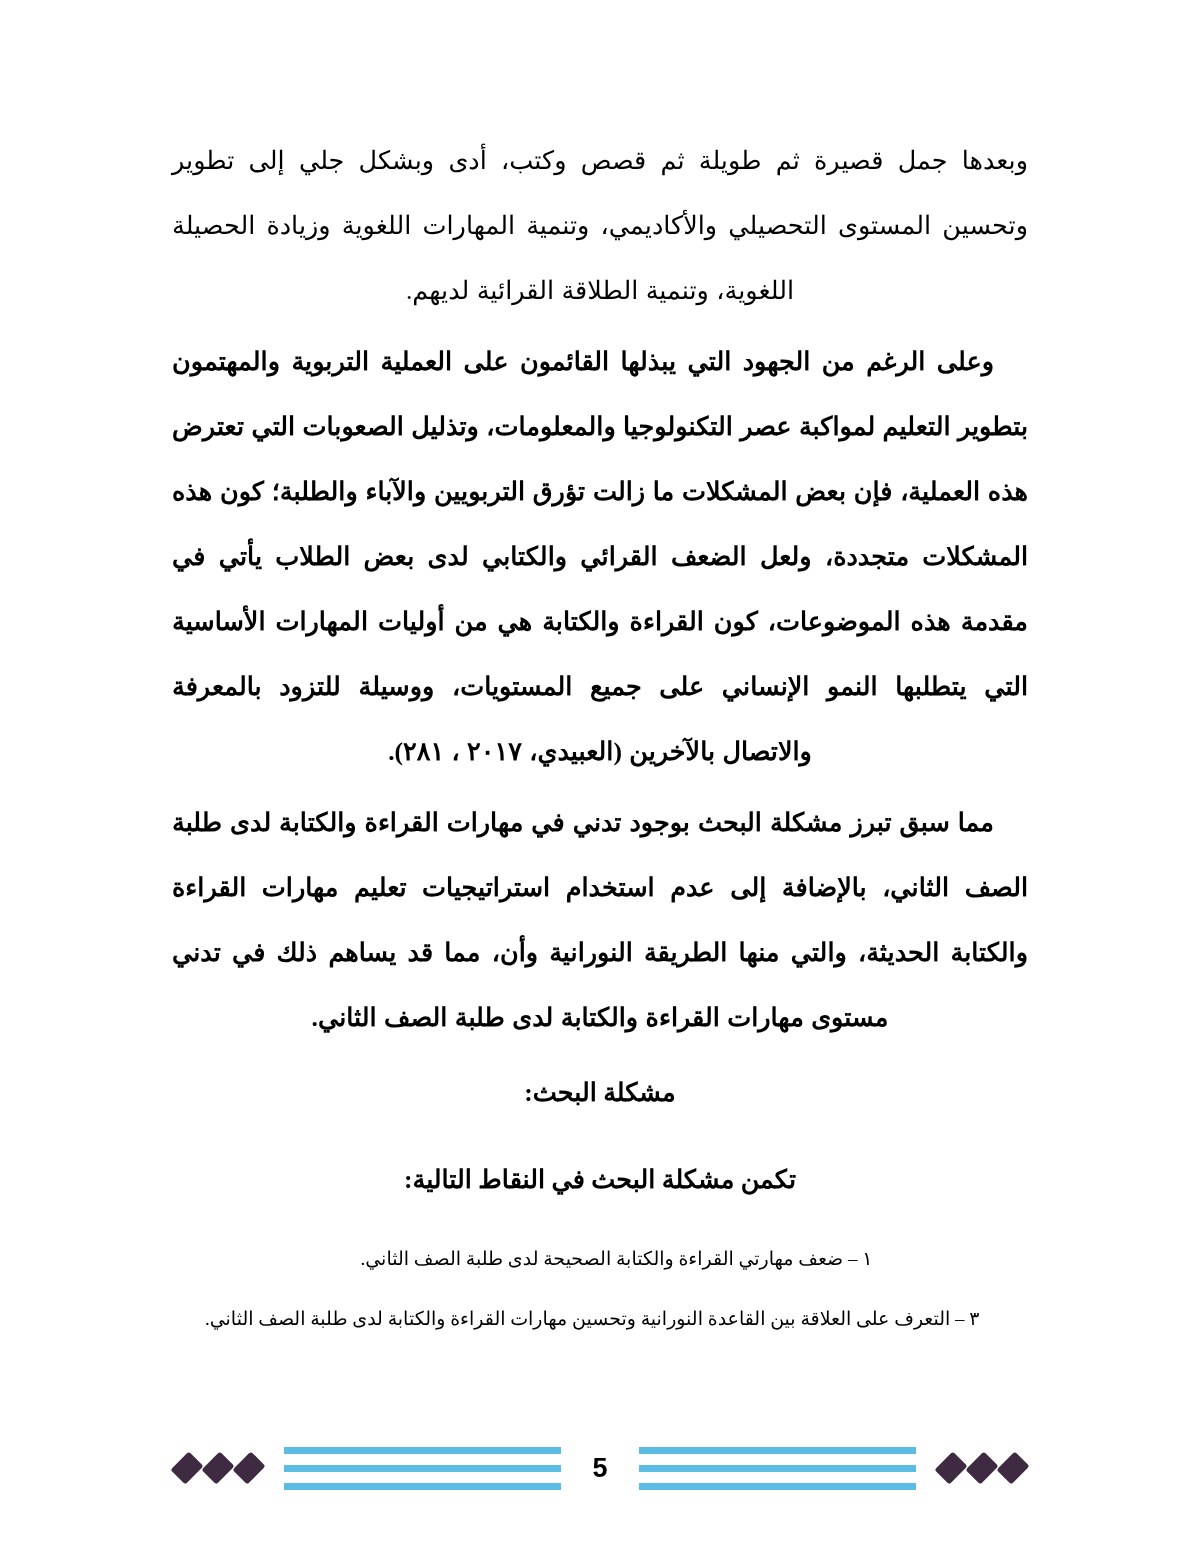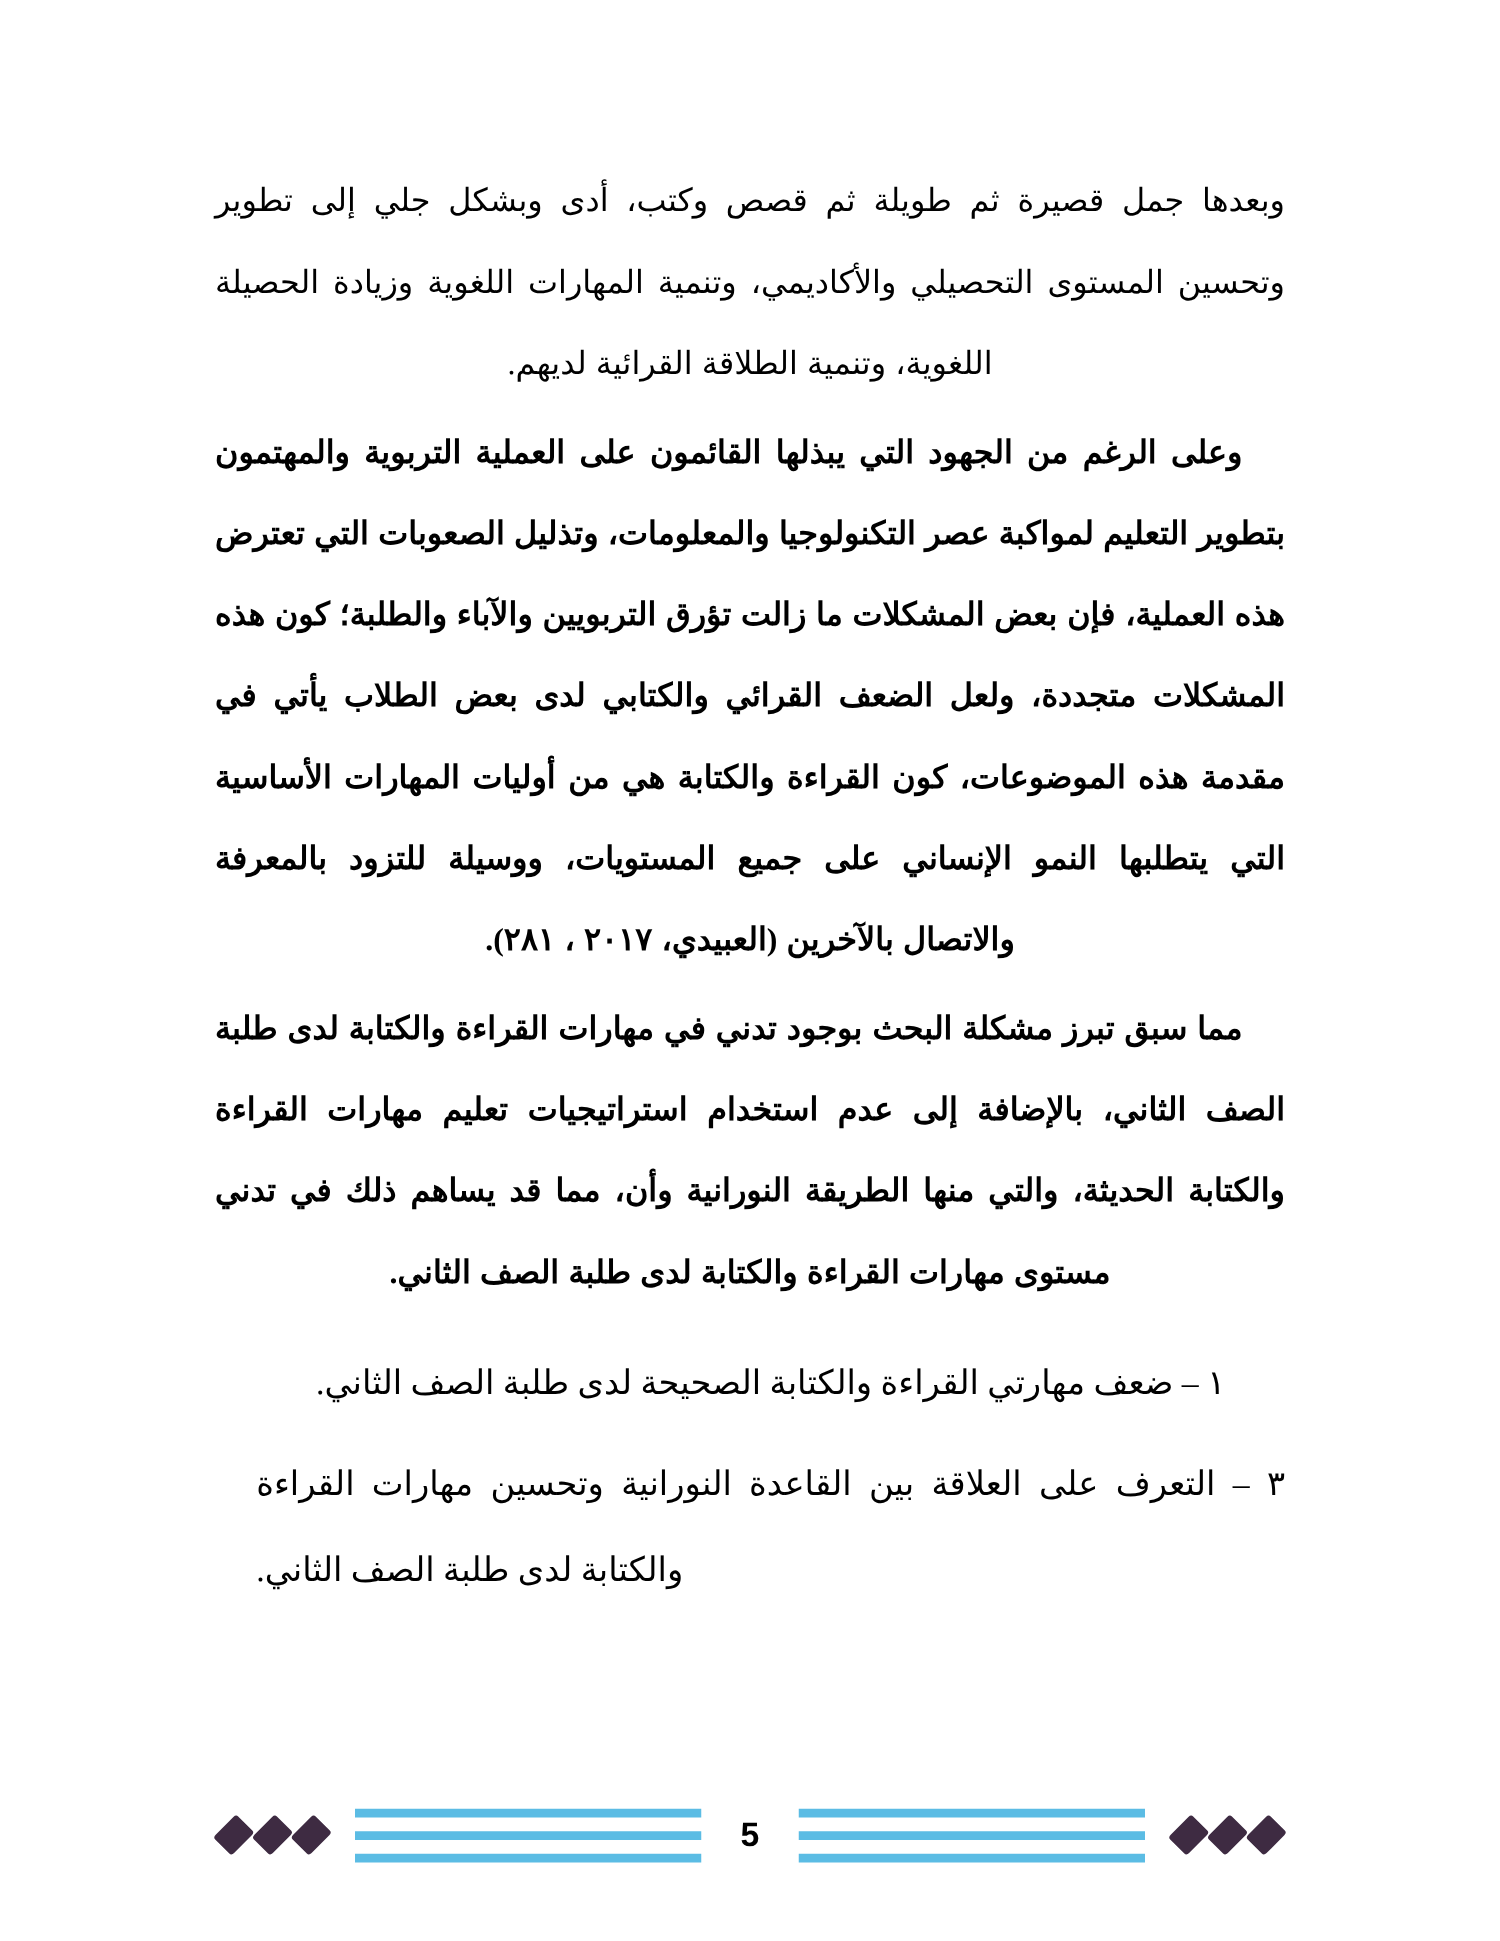--- a/index.html
+++ b/index.html
@@ -55,21 +55,21 @@
   .heading-2 {
     margin-top: 20px;
   }
   
   .list {
     margin: 22px 0 0 0;
     padding: 0;
     list-style: none;
   }
   .list-item {
-    font-size: 27px;
+    font-size: 19px;
     line-height: 2.55;
     margin-bottom: 12px;
     text-align: justify;
     text-align-last: center;
     margin-left: 33px;
   }
   .list-item.wrap-item {
     text-align-last: left;
   }
   .list-marker {
@@ -131,21 +131,23 @@
 <div class="page">
 
   <div class="content">
 
     <p class="para">وبعدها جمل قصيرة ثم طويلة ثم قصص وكتب، أدى وبشكل جلي إلى تطوير وتحسين المستوى التحصيلي والأكاديمي، وتنمية المهارات اللغوية وزيادة الحصيلة اللغوية، وتنمية الطلاقة القرائية لديهم.</p>
 
     <p class="para first-indent">وعلى الرغم من الجهود التي يبذلها القائمون على العملية التربوية والمهتمون بتطوير التعليم لمواكبة عصر التكنولوجيا والمعلومات، وتذليل الصعوبات التي تعترض هذه العملية، فإن بعض المشكلات ما زالت تؤرق التربويين والآباء والطلبة؛ كون هذه المشكلات متجددة، ولعل الضعف القرائي والكتابي لدى بعض الطلاب يأتي في مقدمة هذه الموضوعات، كون القراءة والكتابة هي من أوليات المهارات الأساسية التي يتطلبها النمو الإنساني على جميع المستويات، ووسيلة للتزود بالمعرفة والاتصال بالآخرين (العبيدي، ٢٠١٧ ، ٢٨١).</p>
 
     <p class="para first-indent">مما سبق تبرز مشكلة البحث بوجود تدني في مهارات القراءة والكتابة لدى طلبة الصف الثاني، بالإضافة إلى عدم استخدام استراتيجيات تعليم مهارات القراءة والكتابة الحديثة، والتي منها الطريقة النورانية وأن، مما قد يساهم ذلك في تدني مستوى مهارات القراءة والكتابة لدى طلبة الصف الثاني.</p>
 
+    <p class="heading">مشكلة البحث:</p>
 
+    <p class="heading heading-2">تكمن مشكلة البحث في النقاط التالية:</p>
 
     <ul class="list">
       <li class="list-item">
         <span class="list-marker">١ –</span>
         <span>ضعف مهارتي القراءة والكتابة الصحيحة لدى طلبة الصف الثاني.</span>
       </li>
       <li class="list-item wrap-item">
         <span class="list-marker">٣ –</span>
         <span>التعرف على العلاقة بين القاعدة النورانية وتحسين مهارات القراءة والكتابة لدى طلبة الصف الثاني.</span>
       </li>

